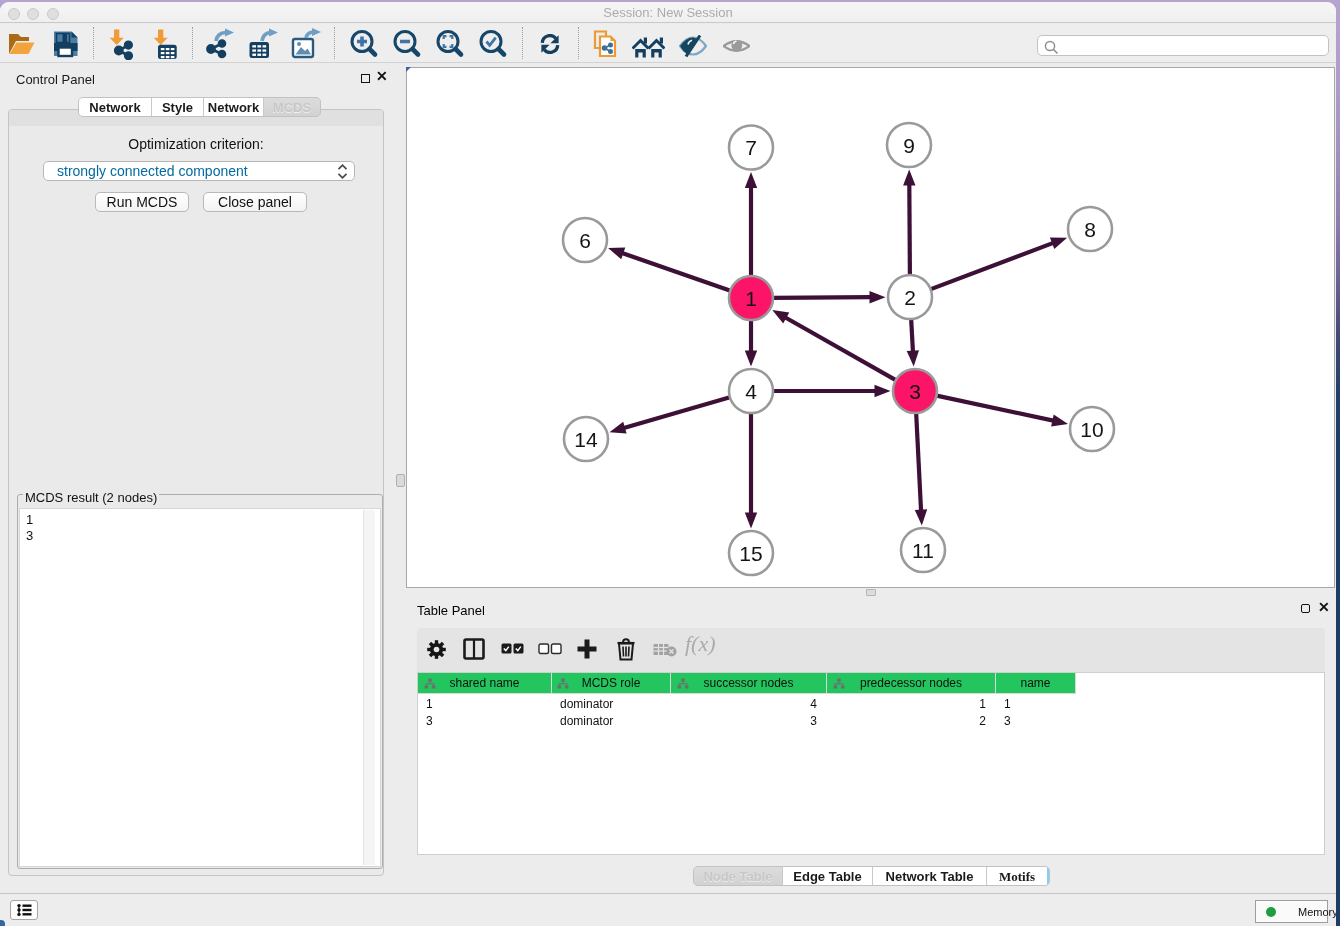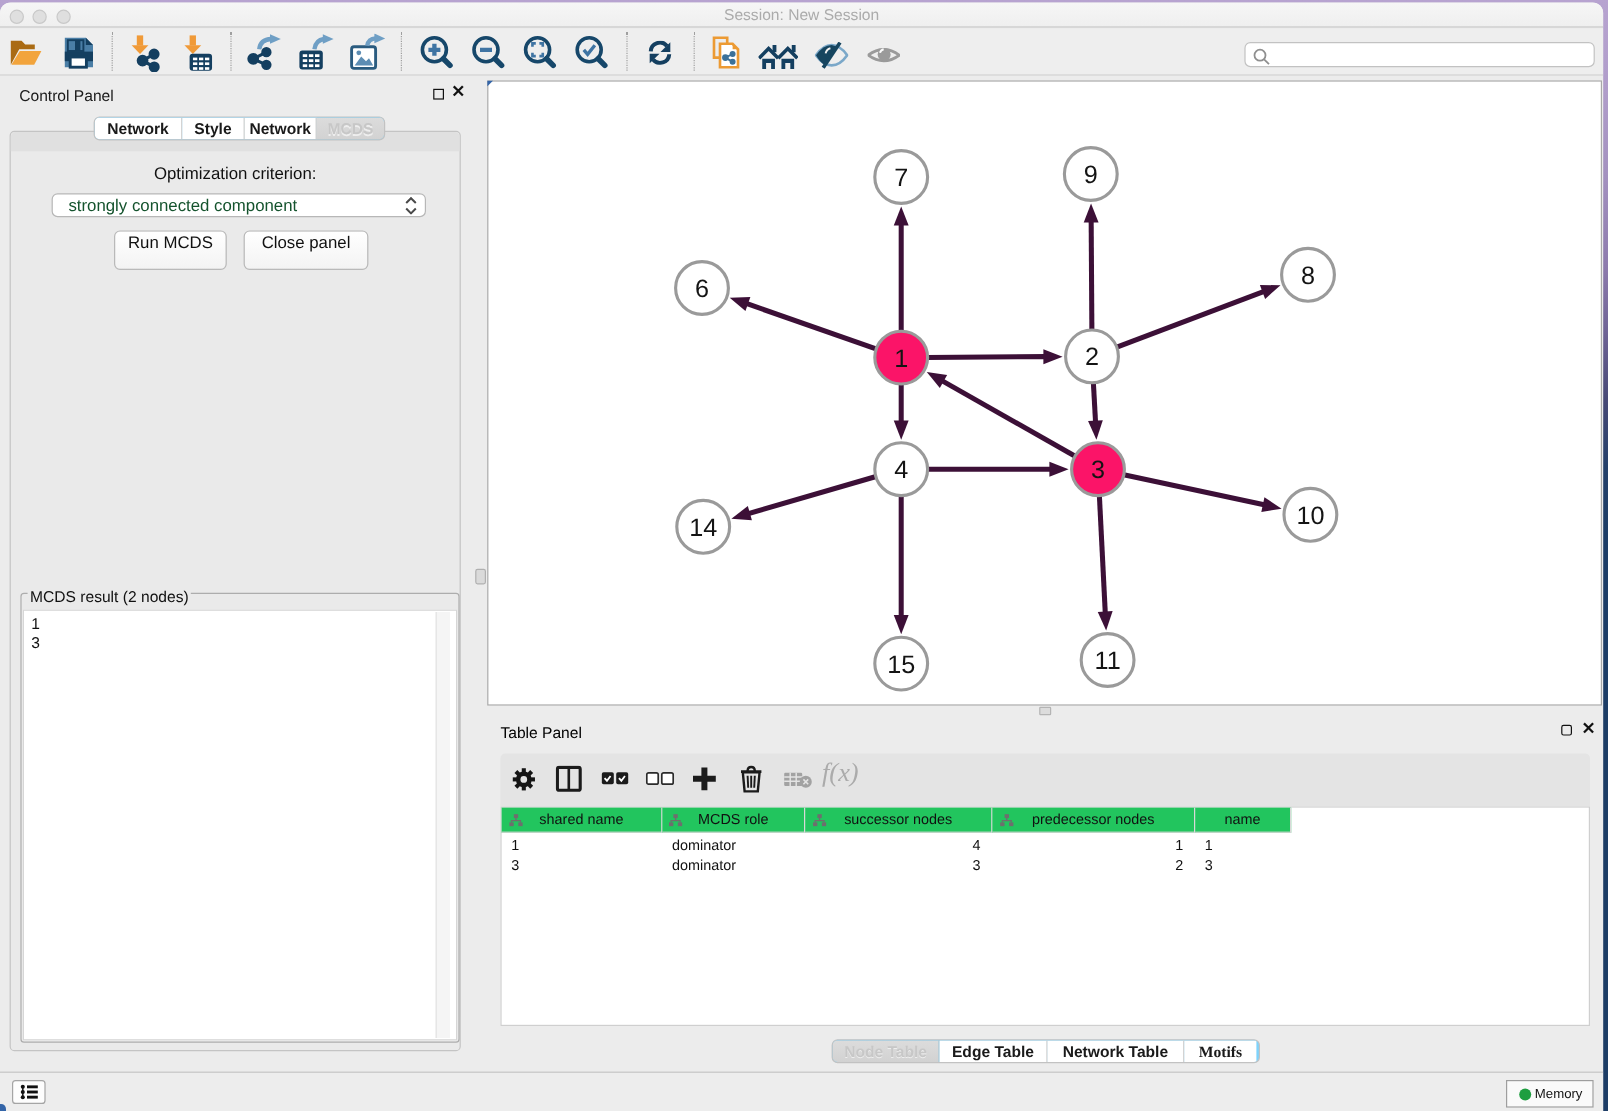--- a/index.html
+++ b/index.html
@@ -32,22 +32,22 @@
   .ptab.sel { background:linear-gradient(#dcdcdc,#d2d2d2); color:#c7c7c7;
     text-shadow:0 1px 0 #eee; }
   #cp-content { position:absolute; left:8px; top:107px; width:376px; height:767px;
     background:#eaeaea; border:1px solid #c4c4c4; border-radius:4px; }
   #cp-content .band { position:absolute; left:0; top:0; width:100%; height:16px;
     background:#e0e0e0; border-radius:4px 4px 0 0; }
   #optlabel { position:absolute; left:0; top:134px; width:392px; text-align:center;
     font-size:14px; color:#111; }
   #combo { position:absolute; left:43px; top:159px; width:312px; height:20px;
     background:#fff; border:1px solid #b7b7b7; border-radius:5px;
-    font-size:14px; color:#14532d; line-height:18px; padding-left:13px; }
-  .aquabtn { position:absolute; height:33px; background:linear-gradient(#ffffff,#f3f3f3);
+    font-size:14px; color:#0369a1; line-height:18px; padding-left:13px; }
+  .aquabtn { position:absolute; height:20px; background:linear-gradient(#ffffff,#f3f3f3);
     border:1px solid #b9b9b9; border-radius:5px; font-size:14px; color:#111;
     text-align:center; line-height:18px; }
   #fieldset { position:absolute; left:17px; top:492px; width:366px; height:375px;
     border:1px solid #adadad; border-radius:3px; }
   #fieldlabel { position:absolute; left:23px; top:488px; font-size:13px; color:#111;
     background:#eaeaea; padding:0 2px; }
   #fieldwhite { position:absolute; left:19px; top:506px; width:362px; height:359px;
     background:#fff; border:1px solid #d6d6d6; font-size:13px; line-height:16px;
     color:#111; padding:3px 0 0 6px; }
   #fieldtrack { position:absolute; left:367px; top:507px; width:12px; height:357px;
@@ -423,17 +423,17 @@
             <circle cx="3" cy="7" r="1.7"></circle>
             <circle cx="3" cy="11.4" r="1.7"></circle>
         <rect x="6.5" y="1.5" width="9" height="2.4"></rect>
             <rect x="6.5" y="5.8" width="9" height="2.4"></rect>
             <rect x="6.5" y="10.1" width="9" height="2.4"></rect>
           </g>
       </svg>
     </div>
     <div style="position:absolute;left:1255px;top:6px;width:73px;height:23px;background:#fafafa;border:1px solid #9e9e9e;">
       <span style="position:absolute;left:10px;top:6px;width:10px;height:10px;border-radius:50%;background:#1e9e40;"></span>
-      <span style="position:absolute;left:23px;top:5px;font-size:11px;color:#111;">Memory</span>
+      <span style="position:absolute;left:42px;top:5px;font-size:11px;color:#111;">Memory</span>
     </div>
   </div>
 </div>
 <div style="position:absolute;left:0;top:920px;width:5px;height:6px;background:#3465a8;border-radius:0 4px 0 0;"></div>
 
 </body></html>

